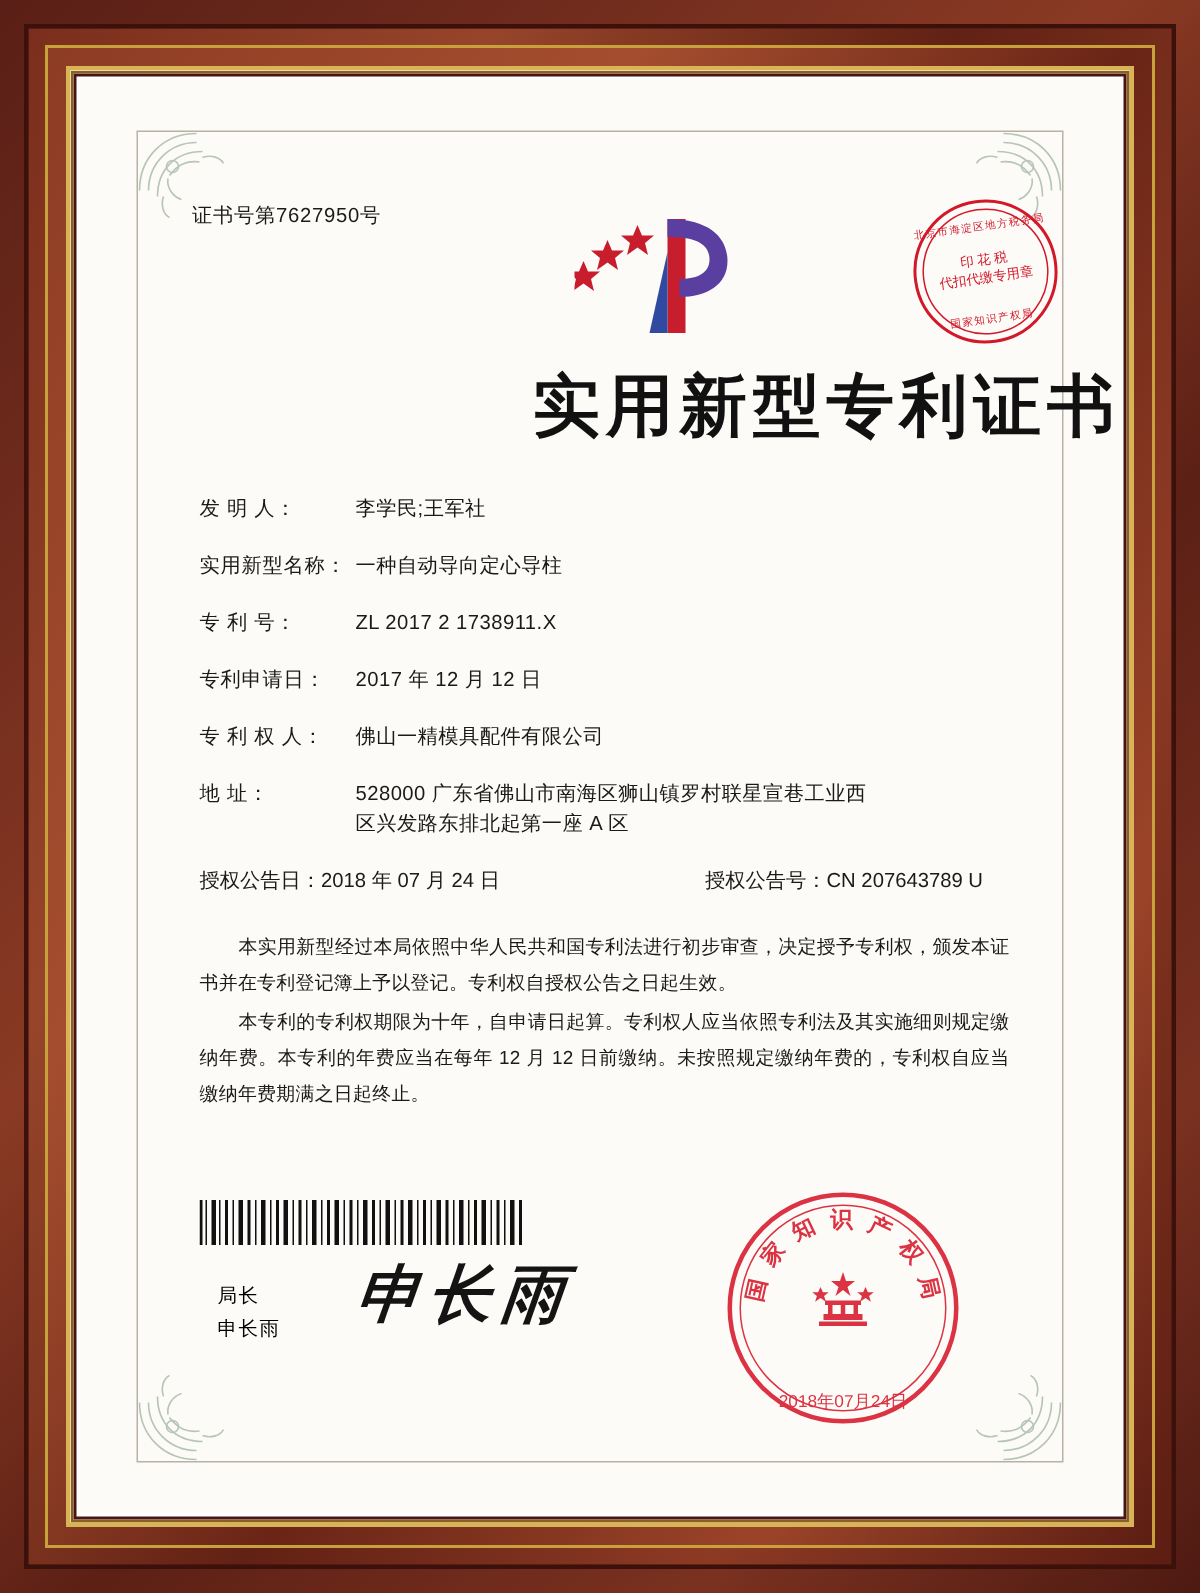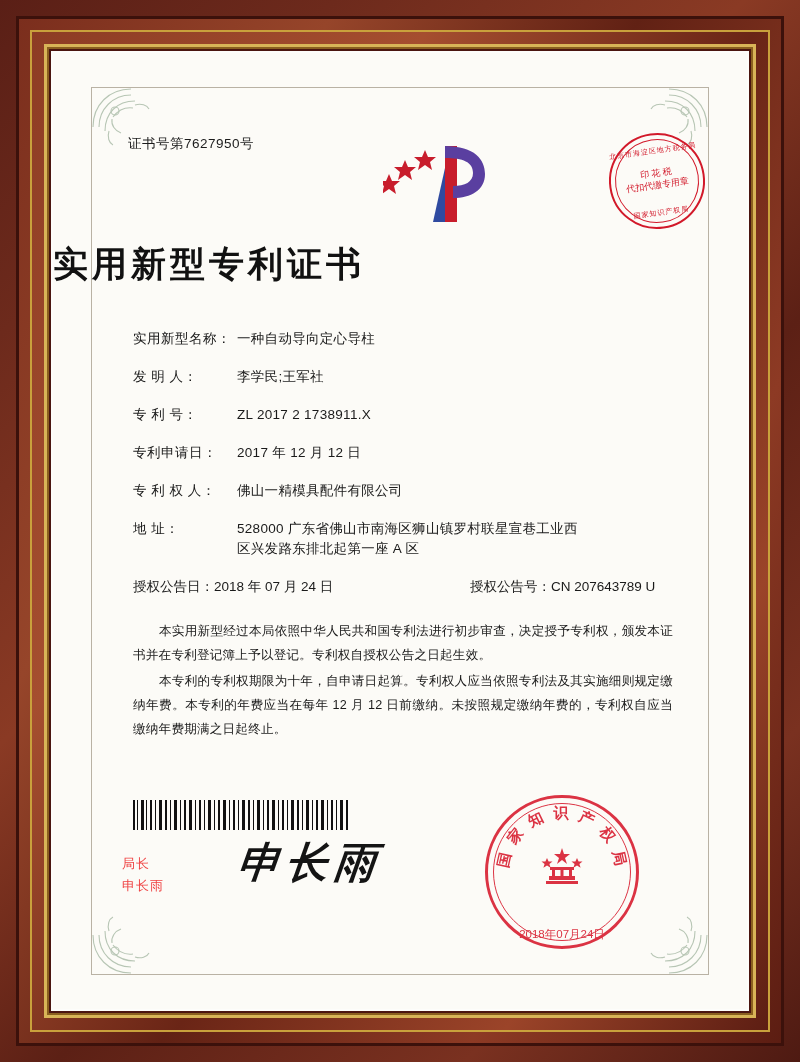--- a/index.html
+++ b/index.html
@@ -135,24 +135,24 @@
     font-size: 9px;
     line-height: 12px;
     font-family: "Liberation Serif", serif;
   }
 
   
   .title {
     position: absolute;
     left: 0; top: 188px;
     width: 694px;
-    text-align: left;
+    text-align: right;
     font-family: Liberation Sans, sans-serif;
     font-weight: bold;
-    font-size: 35px;
+    font-size: 45px;
     letter-spacing: 4px;
     color: #111;
   }
 
   
   .fields {
     position: absolute;
     left: 80px; top: 276px;
     width: 540px;
     font-size: 13.5px;
@@ -205,24 +205,24 @@
   .barcode {
     position: absolute;
     left: 80px; top: 747px;
     width: 215px; height: 30px;
   }
   .barcode svg { display: block; }
 
   
   .sig-label {
     position: absolute;
-    left: 69px; top: 800px;
+    left: 92px; top: 800px;
     font-size: 13px;
     line-height: 22px;
-    color: #ef4444;
+    color: #000000;
     letter-spacing: 1px;
   }
   .sig-hand {
     position: absolute;
     left: 185px; top: 782px;
     font-family: "DejaVu Serif", serif;
     font-size: 42px;
     font-style: italic;
     font-weight: bold;
     color: #141414;
@@ -373,27 +373,27 @@
     <div class="arc-top">北京市海淀区地方税务局</div>
     <div class="mid">印 花 税<br>代扣代缴专用章</div>
     <div class="arc-bottom">国家知识产权局</div>
   </div>
 
   <div class="title">实用新型专利证书</div>
 
   <div class="fields">
 
     <div class="field-row">
+      <div class="field-label">发 明 人：</div>
+      <div class="field-value">李学民;王军社</div>
+    </div>
+
+    <div class="field-row">
       <div class="field-label">实用新型名称：</div>
       <div class="field-value">一种自动导向定心导柱</div>
-    </div>
-
-    <div class="field-row">
-      <div class="field-label">发 明 人：</div>
-      <div class="field-value">李学民;王军社</div>
     </div>
 
     <div class="field-row">
       <div class="field-label">专 利 号：</div>
       <div class="field-value">ZL 2017 2 1738911.X</div>
     </div>
 
     <div class="field-row">
       <div class="field-label">专利申请日：</div>
       <div class="field-value">2017 年 12 月 12 日</div>

